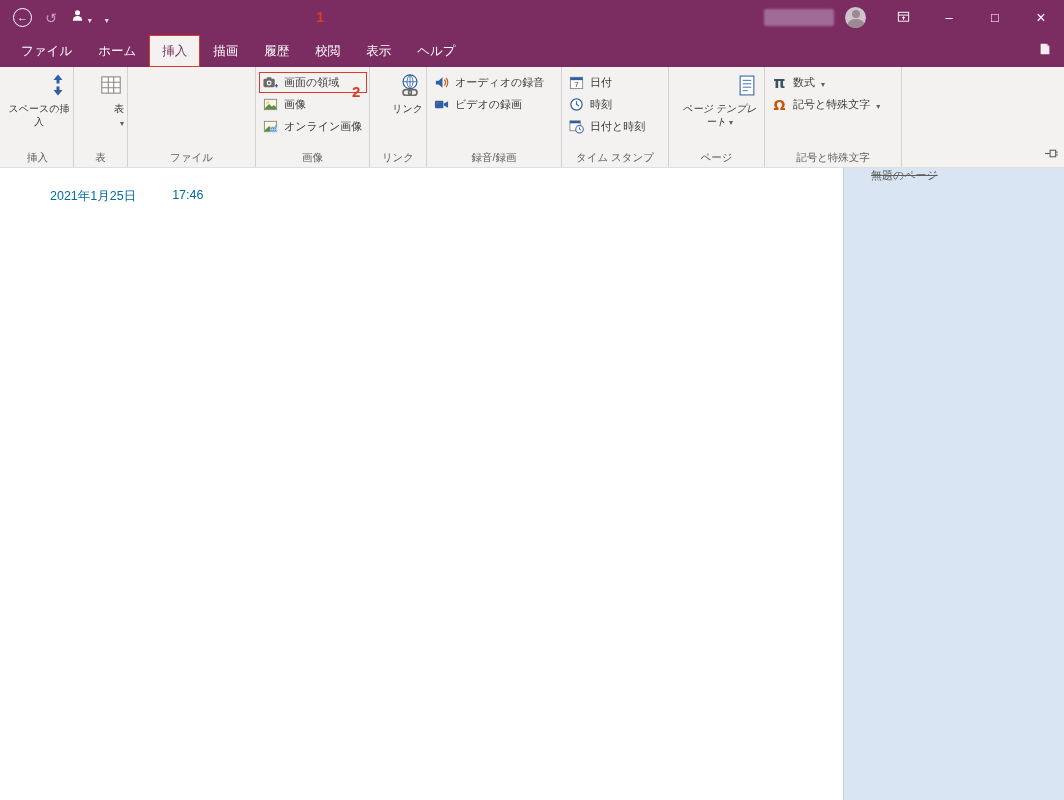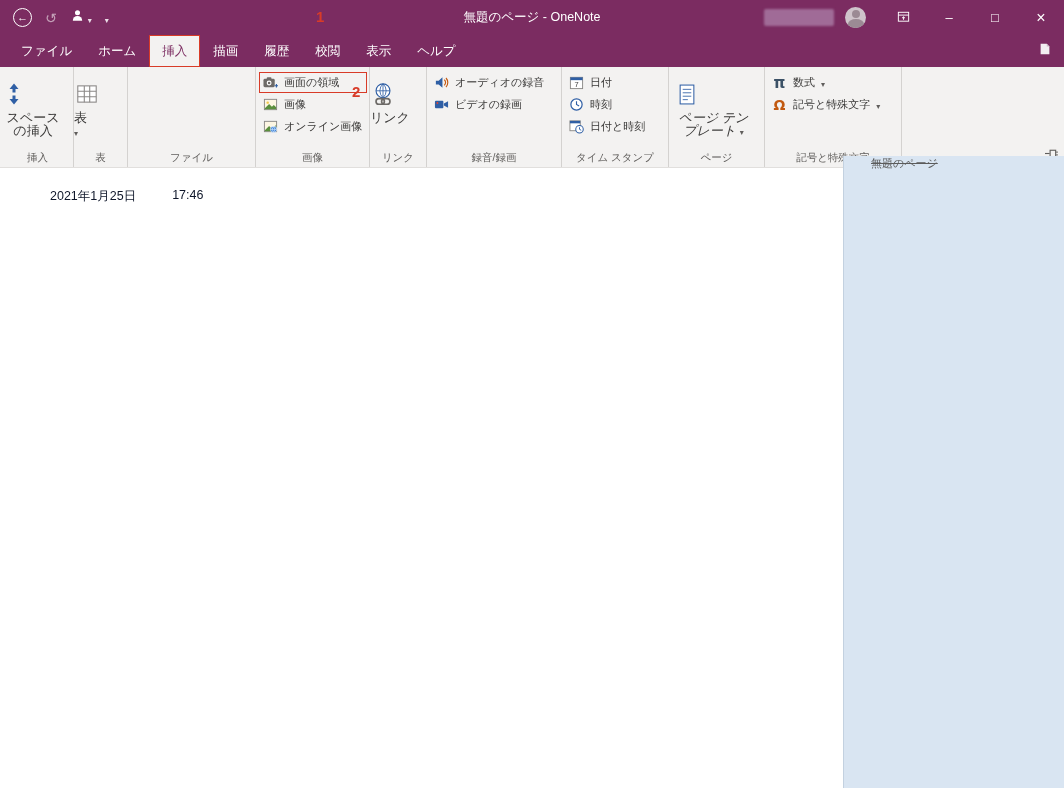--- a/index.html
+++ b/index.html
@@ -54,48 +54,48 @@
     position:absolute; top:67px; left:0; width:100%; height:101px;
     background:#f3f2f1; border-bottom:1px solid #e1dfdd; display:flex; padding-left:2px;
   }
   .rgroup { height:100%; border-right:1px solid #d4d2d0; position:relative; flex:0 0 auto; }
   .rgroup-label {
     position:absolute; bottom:2px; left:0; right:0; text-align:center;
     font-size:10.5px; color:#605e5c; white-space:nowrap;
   }
   .rbody { height:84px; display:flex; align-items:flex-start; }
   .btn-lg {
-    display:flex; flex-direction:column; align-items:flex-start; padding-top:12px;
-    font-size:13px; color:#3b3a39; text-align:center; line-height:13px; height:84px;
+    display:flex; flex-direction:column; align-items:flex-end; padding-top:3px;
+    font-size:10px; color:#3b3a39; text-align:center; line-height:13px; height:84px;
   }
   .ic32 { height:30px; display:flex; align-items:center; justify-content:center; margin-bottom:2px; }
   .btn-lg .caret { color:#605e5c; margin-top:1px; }
   .col-sm { display:flex; flex-direction:column; padding:5px 2px 0 3px; }
   .btn-sm {
     display:flex; align-items:center; gap:5px; height:21px; margin-bottom:1px;
     font-size:11px; color:#3b3a39; padding:0 6px 0 3px; white-space:nowrap;
   }
   .btn-sm .caret { color:#605e5c; margin-left:1px; }
   .ic16 { width:17px; height:16px; display:flex; align-items:center; justify-content:center; flex:0 0 auto; }
   .redbox { outline:1.6px solid #d83b28; outline-offset:-1px; }
   .col-icons { display:flex; flex-direction:column; gap:13px; padding-top:8px; padding-left:4px; }
   .icon-only { display:flex; align-items:center; gap:2px; }
   .glyph-pi { font-size:15px; font-weight:bold; color:#3b5166; font-family:"DejaVu Sans",sans-serif; }
   .glyph-omega { font-size:14px; font-weight:bold; color:#c2590f; font-family:"DejaVu Sans",sans-serif; }
   .ribbon-pin { position:absolute; right:5px; bottom:3px; }
 
   
   .content-meta {
     position:absolute; top:188px; left:50px; display:flex; gap:36px;
-    font-size:12.5px; color:#0f172a;text-align:center;
+    font-size:12.5px; color:#0369a1;text-align:center;
   }
 
   
   .sidebar {
-    position:absolute; top:156px; right:0; width:221px; height:632px;
+    position:absolute; top:168px; right:0; width:221px; height:632px;
     background:#d9e5f2; border-left:1px solid #c3d1e0;
   }
   .page-tab {
     margin:0 0 0 27px; font-size:11px; color:#5b5b5b;
     text-decoration:line-through; line-height:14px;
   }
 
   
   .ann { position:absolute; color:#d83b28; font-weight:bold; font-size:15px; z-index:10; }
   #ann1 { left:316px; top:8px; }
@@ -117,21 +117,20 @@
         <svg width="15" height="15" viewBox="0 0 16 16" fill="#fff">
             <circle cx="8" cy="5" r="2.7"></circle>
             <path d="M3 13.5 a5 5 0 0 1 10 0 Z"></path>
           </svg>
       </span>
       <span class="caret"></span>
     </div>
     <span class="caret"></span>
   </div>
 
-  <div class="tb-title">無題のページ - OneNote</div>
 
   <div class="tb-right">
     <div class="redacted-chip"></div>
     <div class="avatar"></div>
     <div class="win-btn first">
       <span>
         <svg width="15" height="15" viewBox="0 0 16 16" fill="none" stroke="#fff">
             <rect x="2.5" y="3.5" width="11" height="9.5"></rect>
             <path d="M2.5 6.5 h11"></path>
             <path d="M8 11.5 V8.6 M6.4 9.8 L8 8.3 l1.6 1.5"></path>

